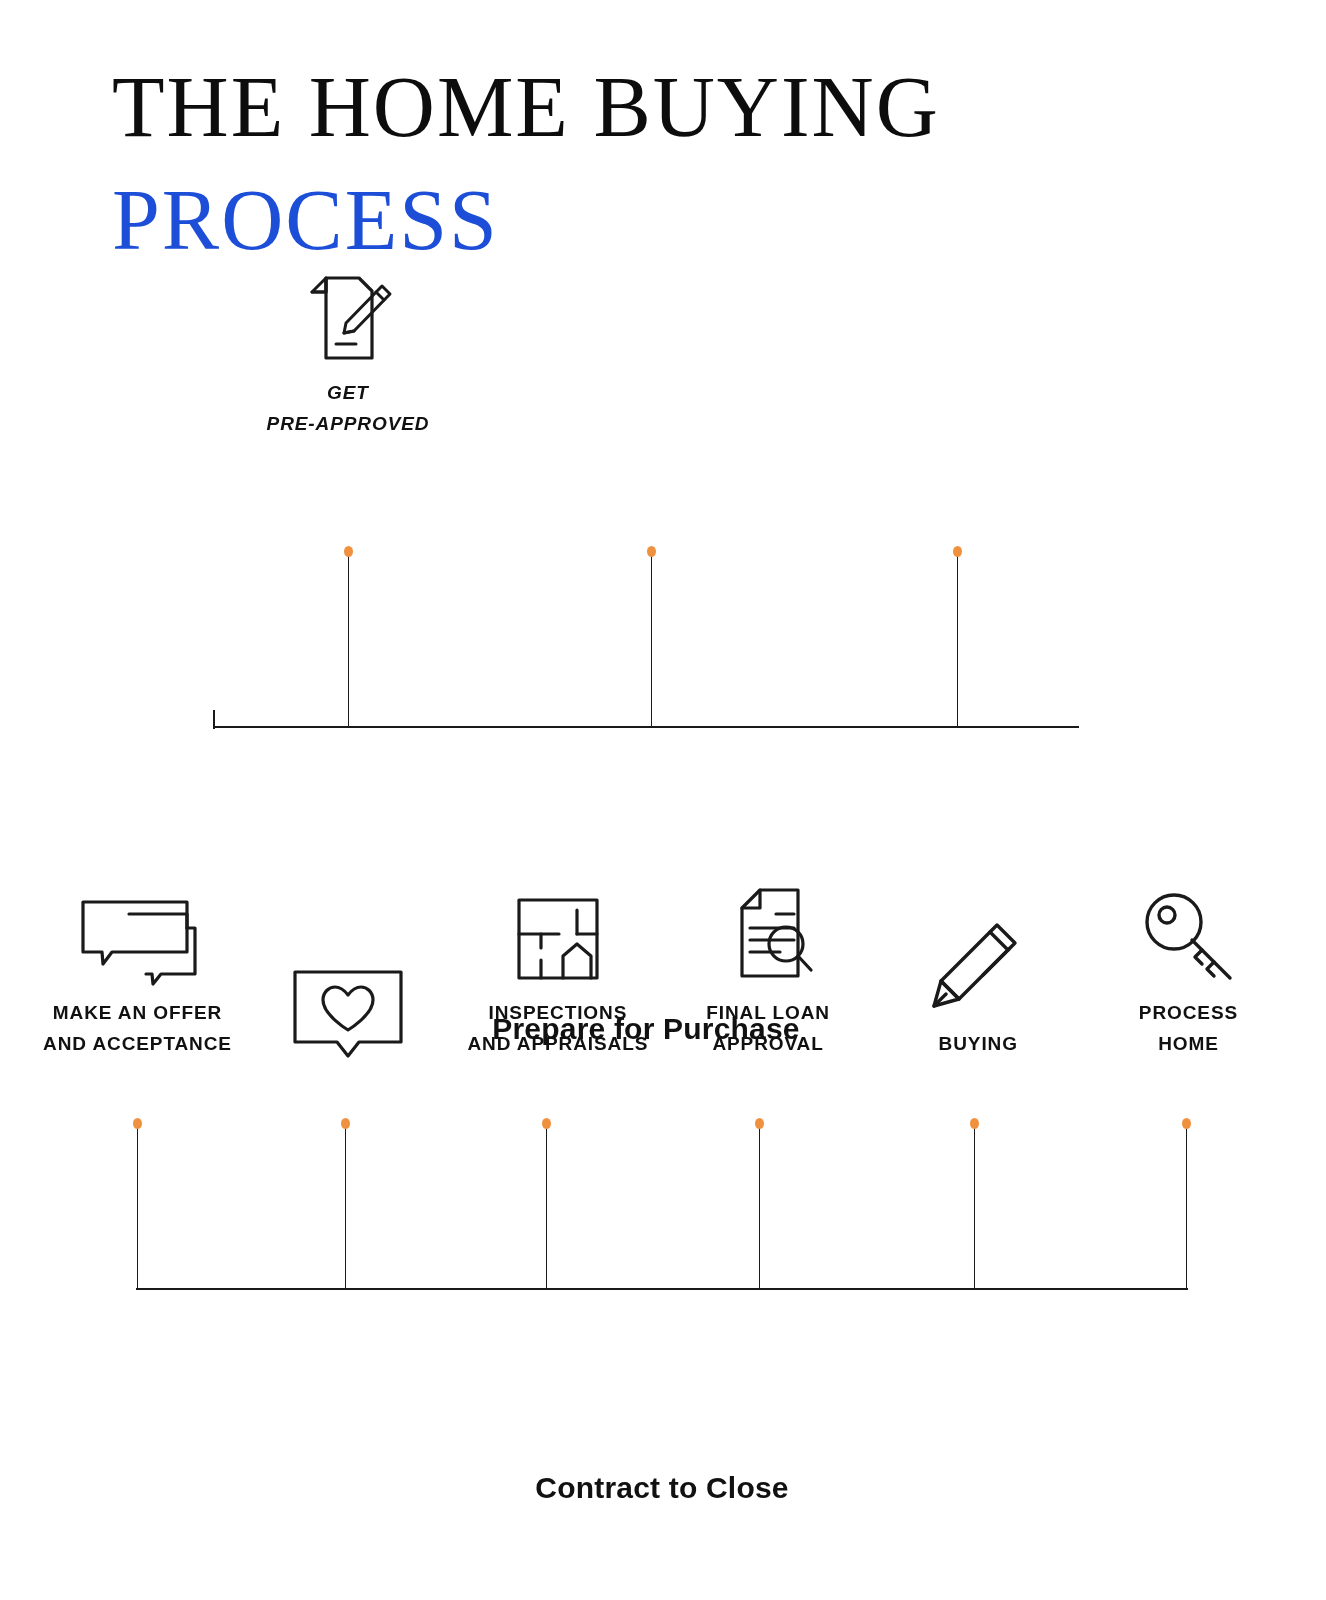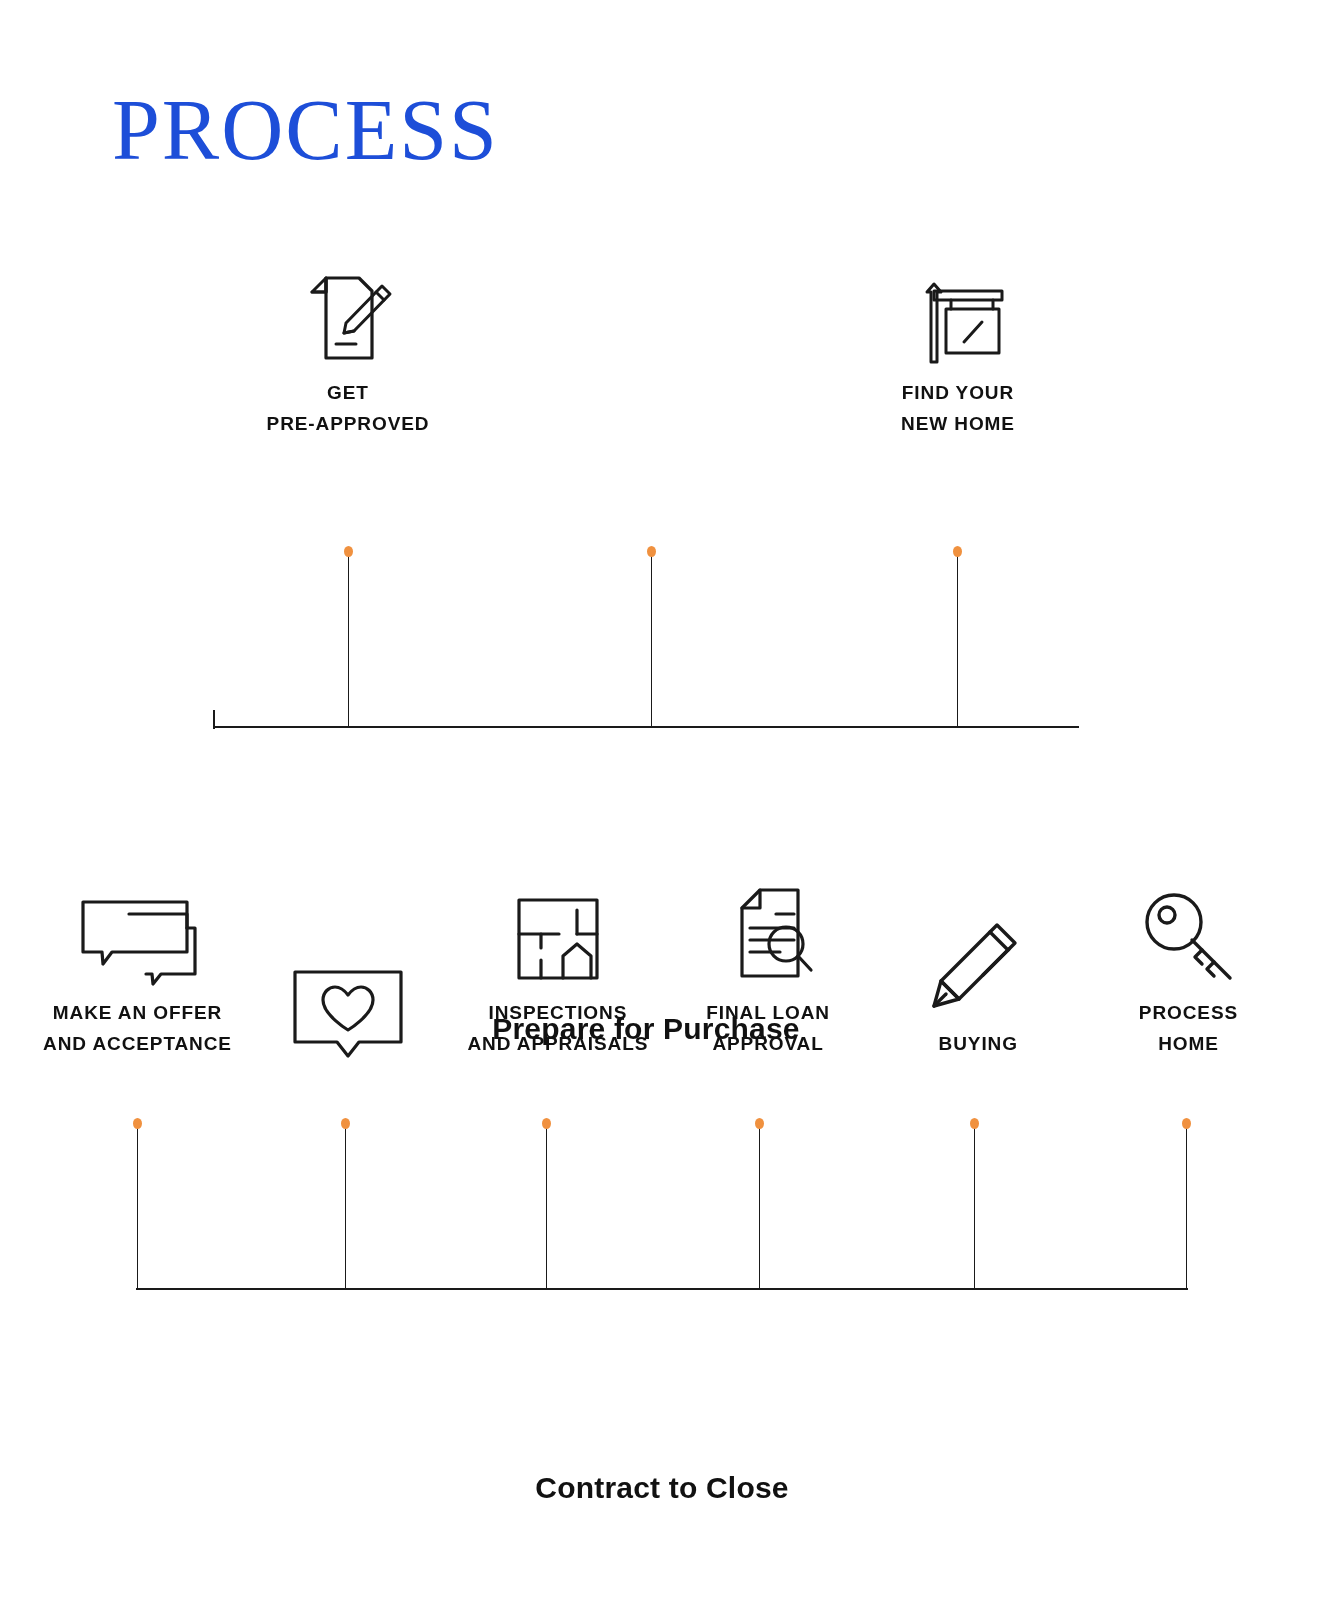--- a/index.html
+++ b/index.html
@@ -104,64 +104,47 @@
     letter-spacing: 0.2px;
     color: #111111;
   }
 
   svg { display: block; overflow: visible; }
 </style>
 </head>
 <body>
 
 <div class="title-block">
+  <div class="title-line title-line-1">THE HOME BUYING</div>
   <div class="title-line title-line-2">PROCESS</div>
 </div>
 
 <div class="phase" style="left:213px; top:340px; width:880px;">
 
   <div class="steps-row" style="height:100px;">
 
 
-    <div class="step" style="width:270px;">
+    <div class="step" style="width:270px;font-style:italic;">
       <div class="step-icon" style="height:96px;">
         <svg width="88" height="92" viewBox="0 0 88 92" fill="none" stroke="#1a1a1a" stroke-width="3" stroke-linecap="round" stroke-linejoin="round">
           <path d="M22 6h33l13 13v67H22z" stroke-width="3.2"></path>
           <path d="M22 6v14h-0.5L8 20 22 6z" stroke-width="3"></path>
           <path d="M8 20h14V6"></path>
 
           <path d="M78 14l8 8-36 37-10 2 2-10z"></path>
           <path d="M72 20l8 8"></path>
           <path d="M40 61l10-2"></path>
 
           <path d="M32 72h20"></path>
         </svg>
       </div>
       <div class="step-label">GET
 PRE-APPROVED</div>
     </div>
 
-    <div class="step" style="width:270px;">
-      <div class="step-icon" style="height:96px;">
-        <svg width="98" height="92" viewBox="0 0 98 92" fill="none" stroke="#1a1a1a" stroke-width="3" stroke-linecap="round" stroke-linejoin="round">
-
-          <path d="M18 20l7-8 7 8h-4v70h-6V20z"></path>
-
-          <path d="M25 19h68v9H25z"></path>
-
-          <path d="M42 28v9M84 28v9"></path>
-
-          <path d="M37 37h53v44H37z"></path>
-
-          <path d="M55 70l18-20"></path>
-        </svg>
-      </div>
-      <div class="step-label">FIND YOUR
-NEW HOME</div>
-    </div>
 
   </div>
 
   <div class="timeline" style="height:240px; margin-top:48px;">
     <div class="axis" style="left:0; width:866px;"></div>
     <div class="axis-cap" style="left:0; bottom:-1px;"></div>
     <svg class="axis-arrow" style="left:852px; bottom:-10px;" width="26" height="22" viewBox="0 0 26 22">
       <path d="M2 2 L22 11 L2 20" fill="none" stroke="#1a1a1a" stroke-width="2.2" stroke-linecap="round" stroke-linejoin="round"></path>
     </svg>
 

